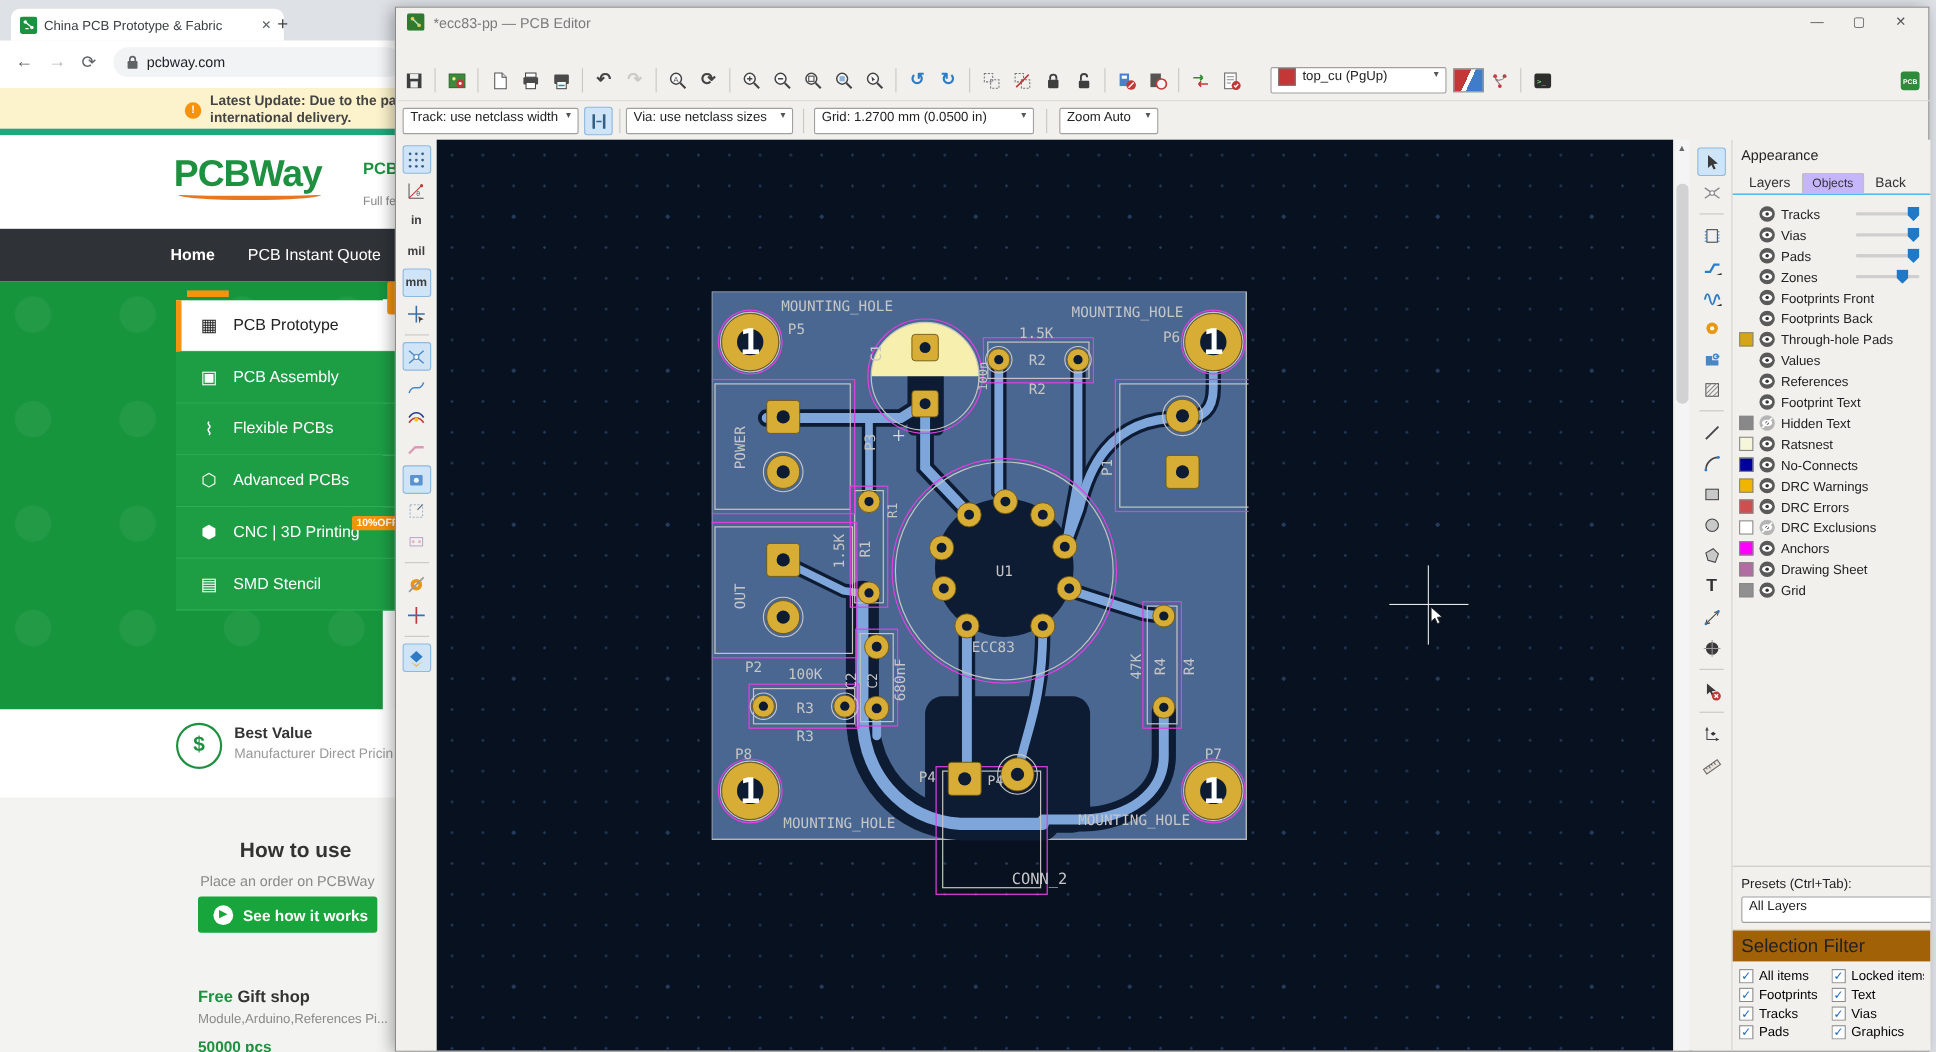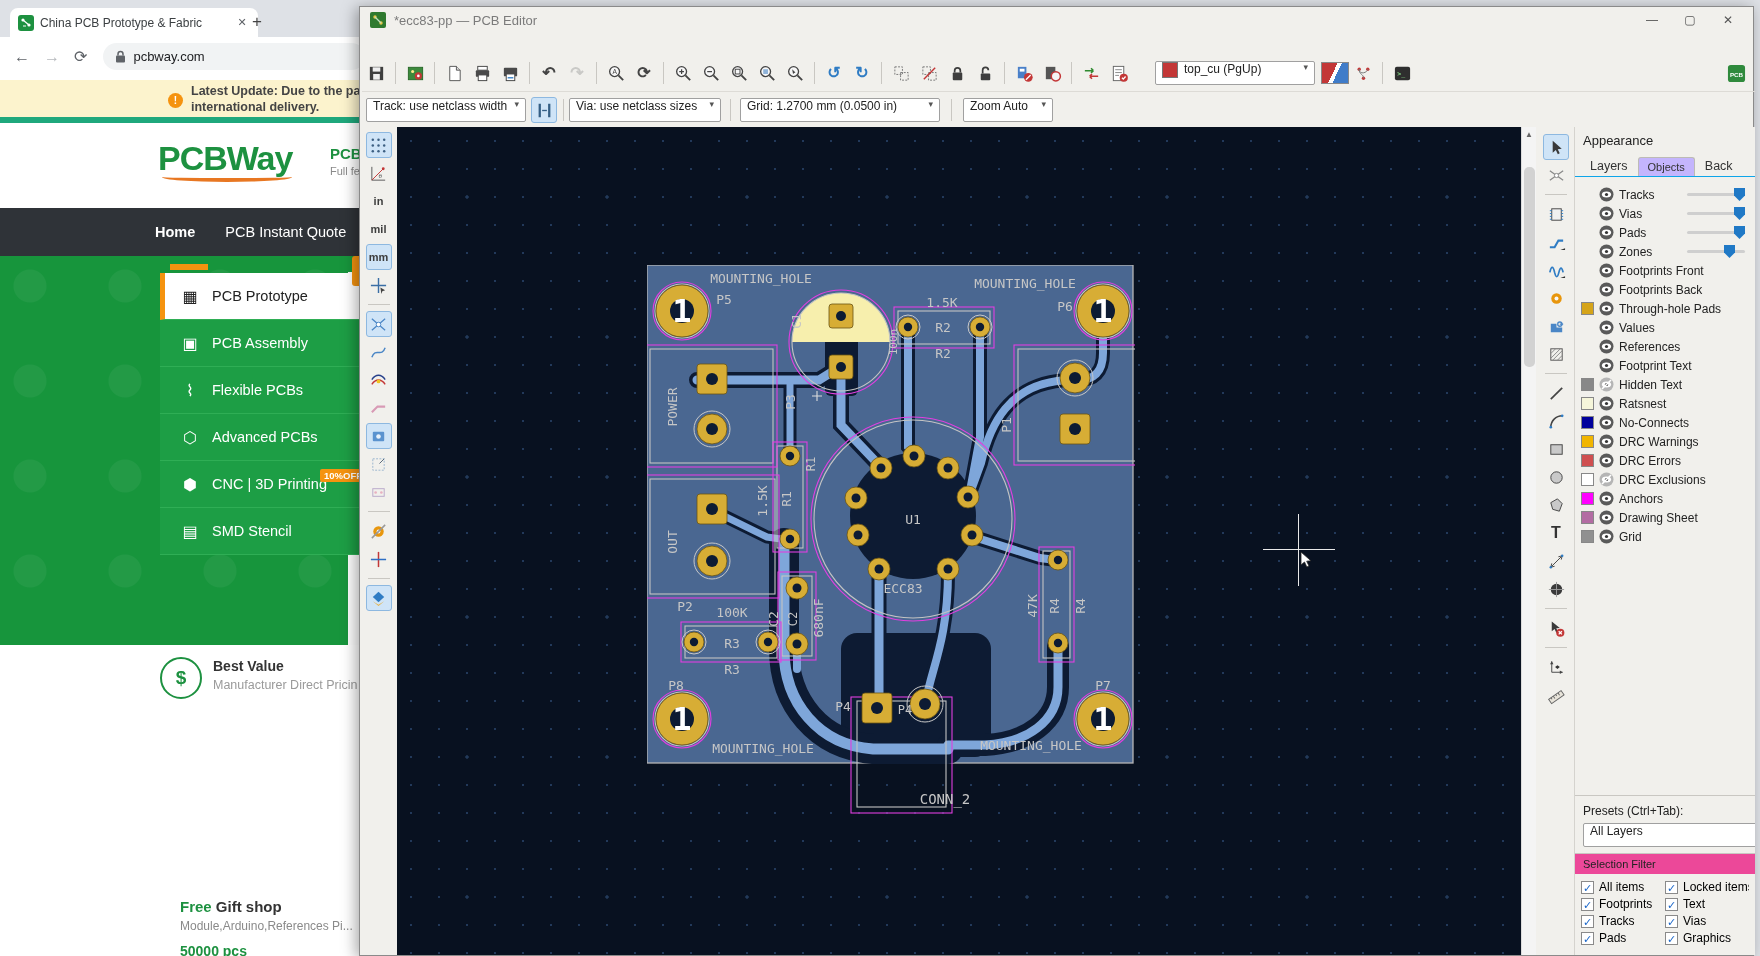--- a/index.html
+++ b/index.html
@@ -21,21 +21,21 @@
   #banner .ic{width:15px;height:15px;border-radius:50%;background:#f5930f;color:#fff;font-size:10px;font-weight:bold;
     text-align:center;line-height:15px;margin-left:168px;flex:none}
   #banner .tx{font-size:12.5px;color:#444;font-weight:bold;margin-left:8px;line-height:1.25}
   #greenline{position:absolute;left:0;top:117px;width:100%;height:6px;background:#1fa87c}
   #bheader{position:absolute;left:0;top:123px;width:100%;height:85px;background:#fff}
   #logo{position:absolute;left:158px;top:16px;font-size:34px;font-weight:bold;color:#1d9140;letter-spacing:-1px}
   #logo:after{content:"";position:absolute;left:4px;bottom:-4px;width:130px;height:6px;border-radius:50%;
     border-bottom:4px solid #e87722}
   #hfrag{position:absolute;left:330px;top:22px}
   #hfrag .a{font-size:15px;font-weight:bold;color:#1d9140}
-  #hfrag .b{font-size:11px;color:#8a8a8a;margin-top:3px}
+  #hfrag .b{font-size:11px;color:#8a8a8a;margin-top:15px}
   #bnav{position:absolute;left:0;top:208px;width:100%;height:48px;background:#2f3338;display:flex;align-items:center;gap:30px;padding-left:155px;box-sizing:border-box}
   #bnav .ni{color:#fff;font-size:14.5px;white-space:nowrap}
   #bnav .ni.b{font-weight:bold}
   #gbody{position:absolute;left:0;top:256px;width:100%;height:389px;background:#17953c;
     background-image:radial-gradient(circle at 30px 30px,rgba(255,255,255,.05) 16px,transparent 17px);background-size:95px 95px}
   #formstrip{position:absolute;left:348px;top:16px;width:32px;height:380px;background:#fdfdfd}
   .ffrag{position:absolute;left:6px;font-size:12px;color:#666}
   #quote-sliver{position:absolute;left:352px;top:256px;width:14px;height:30px;background:#f5930f;border-radius:3px 0 0 3px}
   #menucard{position:absolute;left:160px;top:17px;width:220px}
   #menutab-accent{position:absolute;left:10px;top:-9px;width:38px;height:6px;background:#f5930f}
@@ -107,21 +107,21 @@
   .orow{display:flex;align-items:center;height:19px;gap:5px}
   .orow .sw{width:13px;height:13px;border:1px solid #888;flex:none;box-sizing:border-box}
   .orow .swx{width:13px;flex:none}
   .orow .olbl{font-size:12px;color:#222;white-space:nowrap;flex:1}
   .orow .slider{width:58px;height:3px;background:#cfcfcf;border-radius:2px;position:relative;flex:none;margin-right:4px}
   .orow .slider .hd{position:absolute;top:-5px;width:11px;height:13px;background:#2079c6;
     clip-path:polygon(0 0,100% 0,100% 58%,50% 100%,0 58%)}
   #presets{margin-top:auto;border-top:1px solid #c9c7c2;padding:8px 8px 6px}
   #presets .plbl{font-size:12px;color:#222;margin-bottom:5px}
   #selfilter{border-top:1px solid #c9c7c2}
-  #selfilter .sfh{font-size:11px;color:#222;background:#ec4899;padding:4px 8px}
+  #selfilter .sfh{font-size:17px;color:#222;background:#a16207;padding:4px 8px}
   #sfgrid{display:grid;grid-template-columns:84px 1fr;padding:6px 6px 10px;row-gap:3px}
   .cb{display:flex;align-items:center;gap:5px;overflow:hidden}
   .cb .bx{width:13px;height:13px;background:#fff;border:1px solid #8a8a8a;color:#1a66c9;font-size:11px;line-height:12px;
     text-align:center;flex:none;box-sizing:border-box}
   .cb .cl{font-size:12px;color:#000000;white-space:nowrap}
   
   #xh-h,#xh-v{position:absolute;background:#e9e9e9}
   #cursor-arrow{position:absolute}
 </style>
 </head>
@@ -203,20 +203,28 @@
           <span class="mic">▤</span>
   <span class="lbl" style="position:relative">SMD Stencil</span>
         </div>
       </div>
   </div>
   <div id="quote-sliver"></div>
   <div id="bestvalue">
     <div id="bv-ic">$</div>
     <div class="t1">Best Value</div>
     <div class="t2">Manufacturer Direct Pricin</div>
+  </div>
+  <div id="howto">
+    <div class="t1">How to use</div>
+    <div class="t2">Place an order on PCBWay</div>
+    <div id="howto-btn">
+      <span class="play">▶</span>
+      <span class="bt">See how it works</span>
+    </div>
   </div>
   <div id="gift">
     <div class="t1"><span class="acc">Free</span><span> Gift shop</span></div>
     <div class="t2">Module,Arduino,References Pi...</div>
     <div class="t3">50000 pcs</div>
   </div>
 </div>
 
 <div id="kicad">
   <div id="ktitle">

